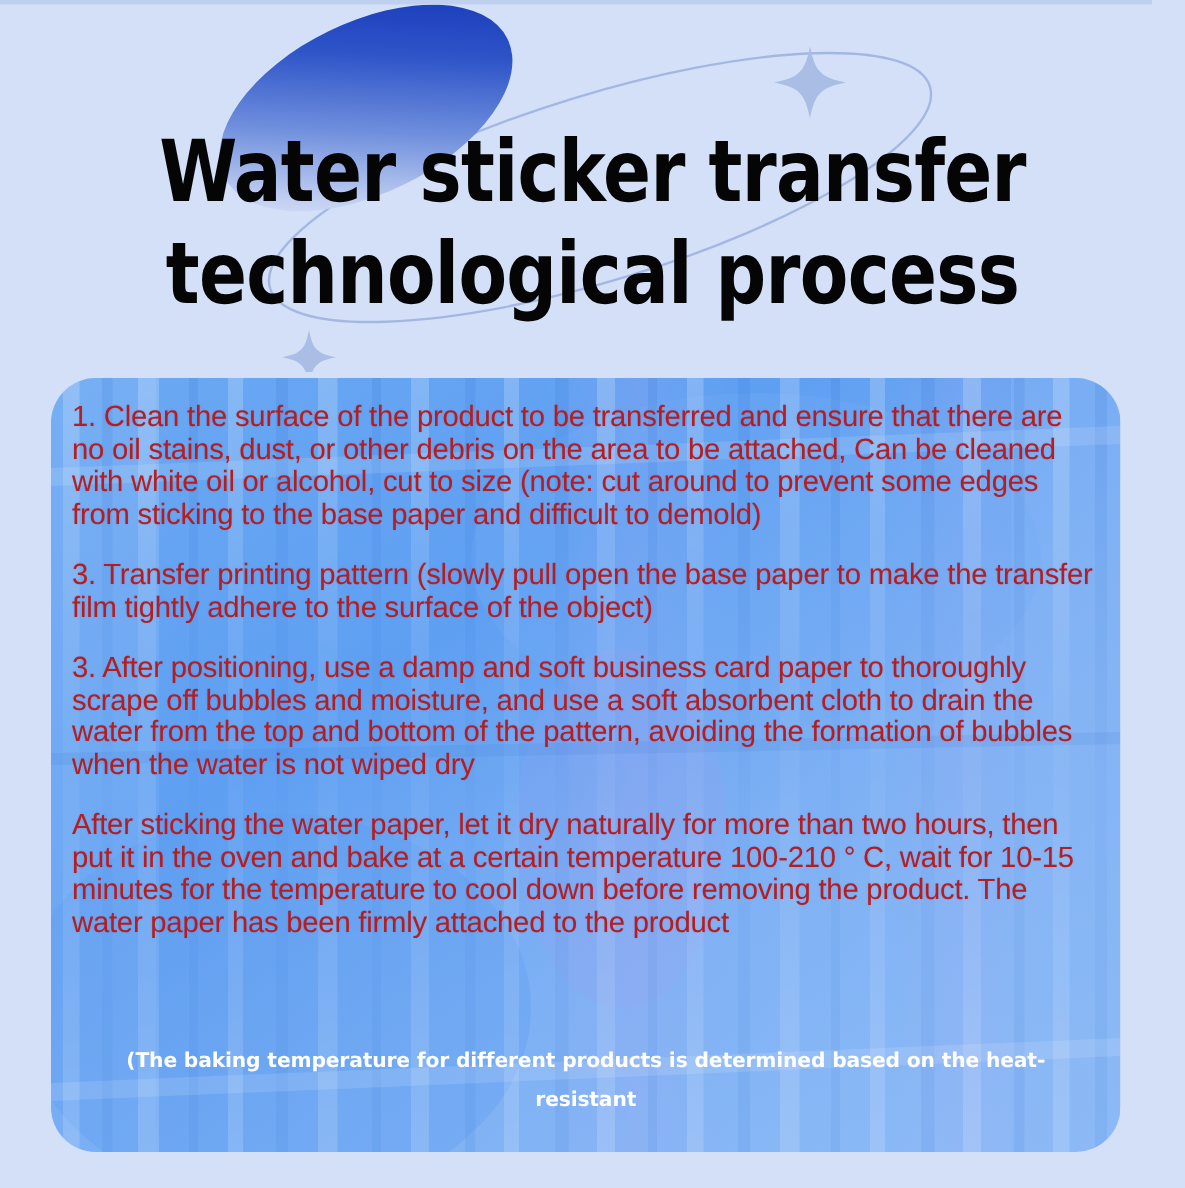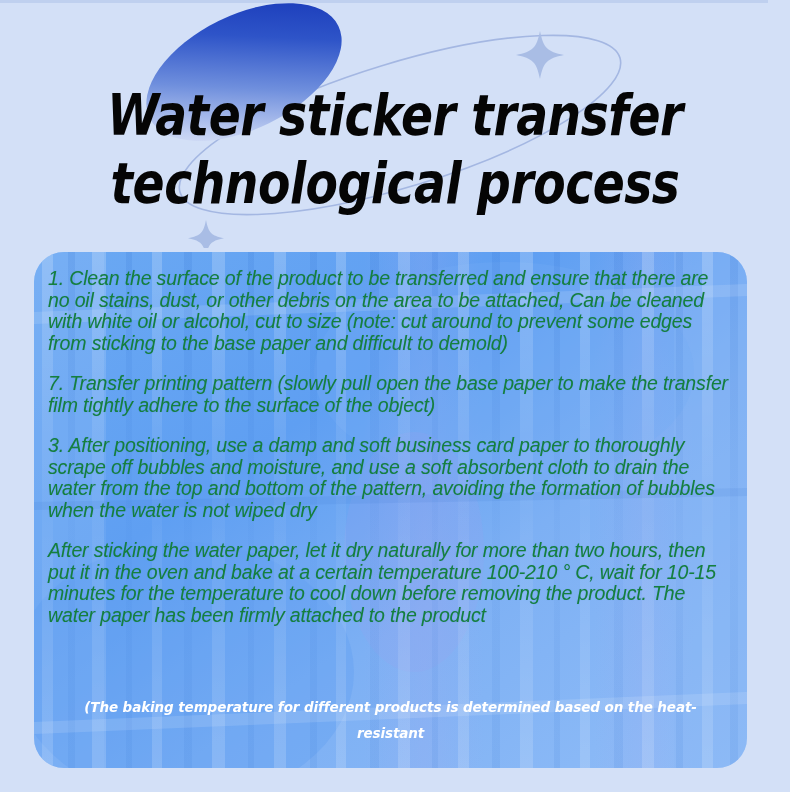--- a/index.html
+++ b/index.html
@@ -13,21 +13,20 @@
     background: #d3e0f7;
     font-family: "Liberation Sans", sans-serif;
   }
 
   #poster {
     position: relative;
     width: 768px;
     height: 792px;
     background: #d3e0f7;
     overflow: hidden;
-    font-style: italic;
   }
 
   
   #top-strip {
     position: absolute;
     left: 0; top: 0;
     width: 790px; height: 3px;
     background: #bfd0ef;
   }
 
@@ -89,21 +88,21 @@
   }
 
   #card-inner {
     position: absolute;
     inset: 0;
     padding: 16px 14px 0 14px;
     box-sizing: border-box;
   }
 
   .body-para {
-    color: #15803d;
+    color: #b91c1c;
     font-family: "Liberation Sans", sans-serif;
     font-size: 19.5px;
     line-height: 21.5px;
     margin: 0 0 19px 0;
     letter-spacing: -0.15px;
     text-shadow: 0 0 1px rgba(30,80,170,0.25);
   }
 
   #footer-note {
     position: absolute;
@@ -231,21 +230,21 @@
 
       <g opacity="0.12">
         <path d="M0 470 L713 440 L713 452 L0 482 Z" fill="#ffffff"></path>
         <path d="M0 60 L713 32 L713 44 L0 72 Z" fill="#ffffff"></path>
         <path d="M0 250 L713 236 L713 244 L0 258 Z" fill="#3a75cf"></path>
       </g>
     </svg>
 
     <div id="card-inner">
       <p class="body-para">1. Clean the surface of the product to be transferred and ensure that there are no oil stains, dust, or other debris on the area to be attached, Can be cleaned with white oil or alcohol, cut to size (note: cut around to prevent some edges from sticking to the base paper and difficult to demold)</p>
-      <p class="body-para">7. Transfer printing pattern (slowly pull open the base paper to make the transfer film tightly adhere to the surface of the object)</p>
+      <p class="body-para">3. Transfer printing pattern (slowly pull open the base paper to make the transfer film tightly adhere to the surface of the object)</p>
       <p class="body-para">3. After positioning, use a damp and soft business card paper to thoroughly scrape off bubbles and moisture, and use a soft absorbent cloth to drain the water from the top and bottom of the pattern, avoiding the formation of bubbles when the water is not wiped dry</p>
       <p class="body-para">After sticking the water paper, let it dry naturally for more than two hours, then put it in the oven and bake at a certain temperature 100-210 ° C, wait for 10-15 minutes for the temperature to cool down before removing the product. The water paper has been firmly attached to the product</p>
     </div>
 
     <div id="footer-note">
       <span class="footer-line">(The baking temperature for different products is determined based on the heat-resistant</span>
     </div>
 
   </div>
 

